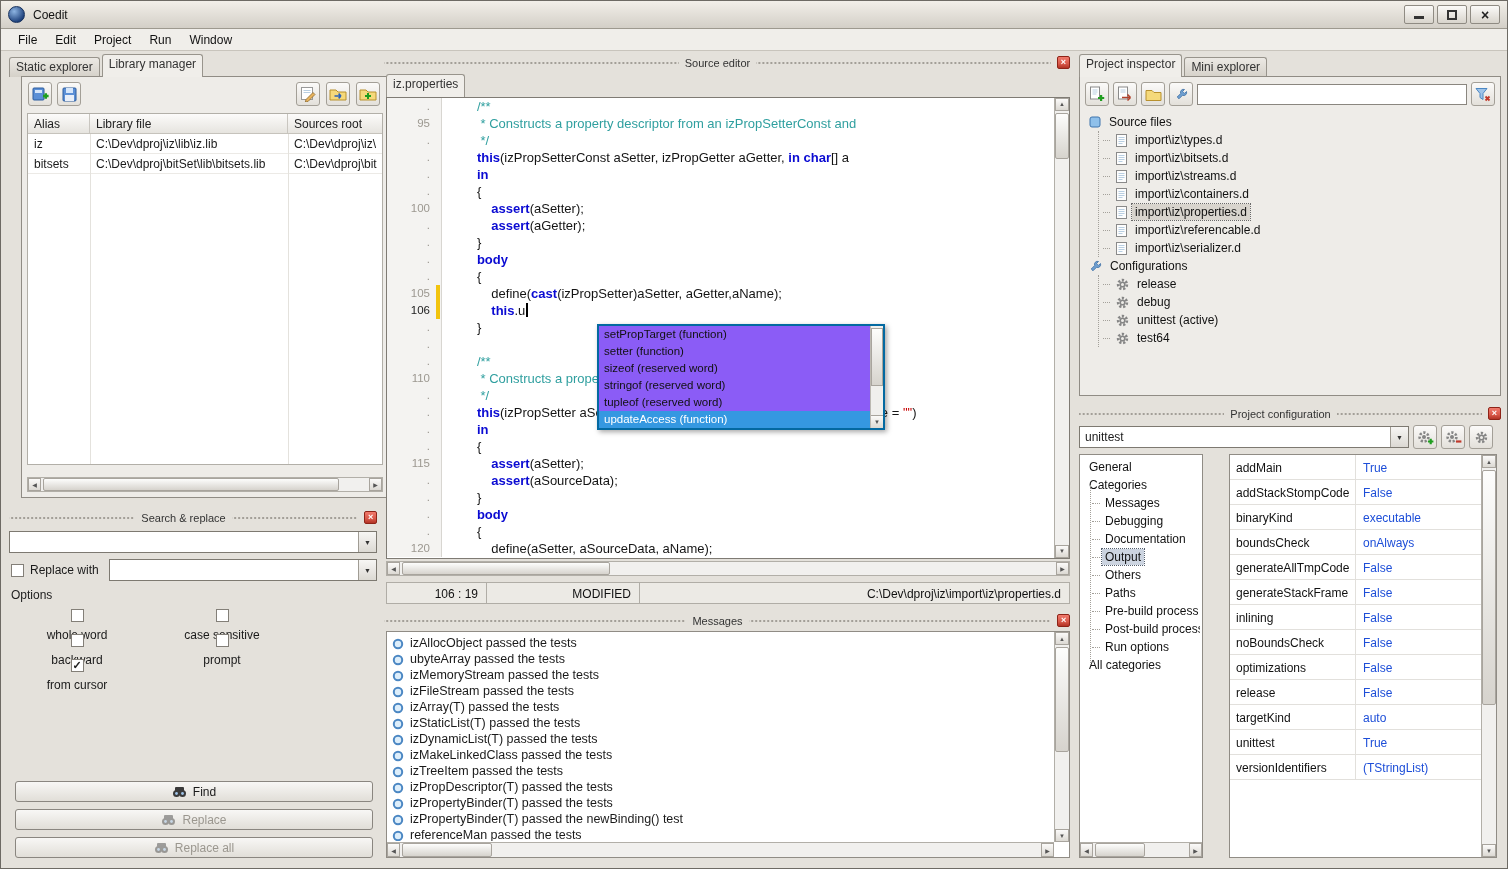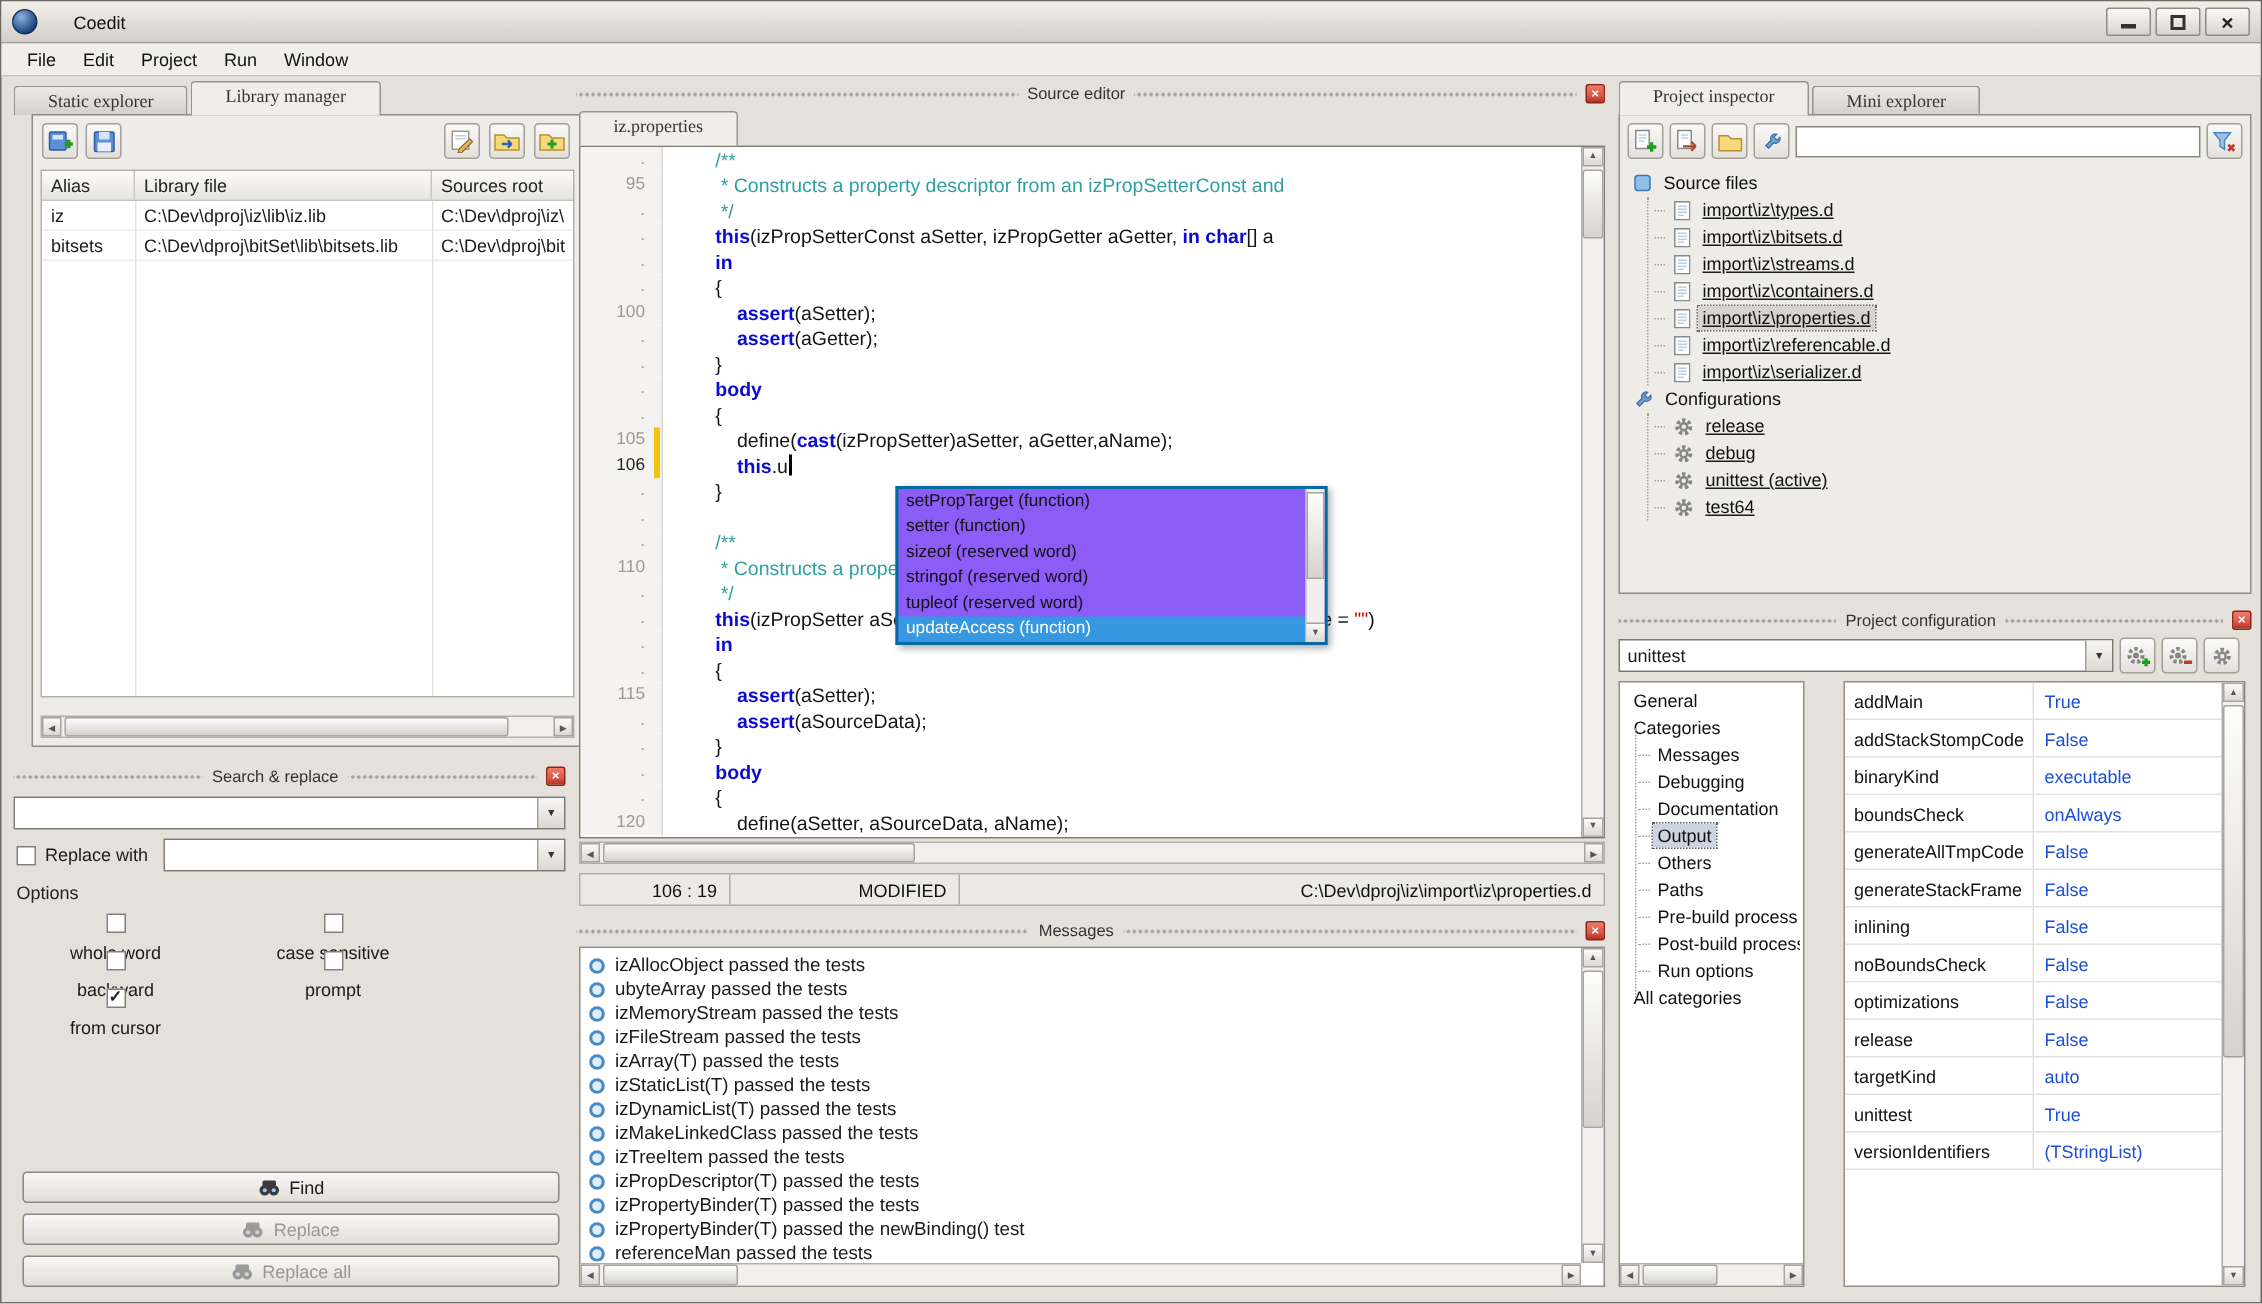--- a/index.html
+++ b/index.html
@@ -4,35 +4,35 @@
 <style>
 *{margin:0;padding:0;box-sizing:border-box;font-family:"Liberation Sans",sans-serif;}
 :root{
   --keyword:#0a0ad2; --comment:#2f9f9f; --string:#c80000; --selection:#3598e1;
   --modified:#f2c40e; --close:#d9594a;
 }
 body{width:1508px;height:869px;overflow:hidden;background:#e4e1db;font-size:12px;color:#1a1a1a;}
 .window{position:relative;width:1508px;height:869px;border:1px solid #6d6a64;background:#e4e1db;}
 
 
-.titlebar{height:28px;background:linear-gradient(#f2efe9,#d3cfc7);border-bottom:1px solid #9d998f;display:flex;align-items:center;padding:0 7px;gap:24px;}
+.titlebar{height:28px;background:linear-gradient(#f2efe9,#d3cfc7);border-bottom:1px solid #9d998f;display:flex;align-items:center;padding:0 7px;gap:8px;}
 .app-icon{width:17px;height:17px;border-radius:50%;background:radial-gradient(circle at 35% 30%,#8db4e2,#1c3f7a 75%);border:1px solid #16305c;}
 .title{font-size:12px;color:#111;}
 .win-buttons{margin-left:auto;display:flex;gap:3px;}
 .winbtn{width:30px;height:19px;background:linear-gradient(#fbfaf8,#d8d4cc);border:1px solid #8f8b83;border-radius:2px;display:flex;align-items:center;justify-content:center;}
 .g-min{width:10px;height:8px;border-bottom:3px solid #333;}
 .g-max{width:10px;height:10px;border:2px solid #333;}
 .g-close{font-size:14px;font-weight:bold;color:#222;line-height:14px;}
 .menubar{height:22px;background:#f0eeea;border-bottom:1px solid #c8c4bc;display:flex;align-items:center;padding-left:8px;}
 .menu-item{padding:3px 9px;color:#111;}
 .main{position:absolute;top:50px;left:0;right:0;height:819px;}
 
 
 .tabs{position:absolute;display:flex;align-items:flex-end;height:23px;}
-.tab{height:20px;padding:2px 22px 3px;border:1px solid #98948c;border-bottom:none;background:linear-gradient(#ece9e4,#d5d1c9);border-radius:3px 3px 0 0;margin-right:2px;color:#333;white-space:nowrap;font-family:Liberation Serif, serif;}
+.tab{height:20px;padding:2px 6px 3px;border:1px solid #98948c;border-bottom:none;background:linear-gradient(#ece9e4,#d5d1c9);border-radius:3px 3px 0 0;margin-right:2px;color:#333;white-space:nowrap;}
 .tab.active{height:23px;background:#f0eeea;position:relative;z-index:3;}
 .box{position:absolute;background:#eeece8;border:1px solid #908c85;}
 .white-box{position:absolute;background:#fff;border:1px solid #908c85;}
 .panel-header{position:absolute;height:15px;display:flex;align-items:center;gap:6px;}
 .htitle{font-size:11px;color:#333;white-space:nowrap;}
 .hdots{flex:1;height:4px;background-image:radial-gradient(circle,#a39f98 1px,transparent 1.2px);background-size:4px 4px;background-position:center;}
 .hclose{width:13px;height:13px;flex:none;background:linear-gradient(#f0796c,var(--close) 60%,#b23325);border:1px solid #8e2317;border-radius:2px;color:#fff;font-size:9px;line-height:11px;text-align:center;font-weight:bold;}
 .combo{position:absolute;background:#fff;border:1px solid #7d7971;display:flex;align-items:stretch;height:22px;}
 .combo .val{flex:1;padding:3px 0 0 5px;overflow:hidden;white-space:nowrap;}
 .combo .drop{width:18px;background:linear-gradient(#f7f6f4,#dcd9d3);border-left:1px solid #a09c94;display:flex;align-items:center;justify-content:center;font-size:7px;color:#333;}
@@ -114,21 +114,21 @@
 #msg-hscroll{left:0;right:15px;bottom:0;border:none;border-top:1px solid #b2afa8;}
 
 
 #right-tabs{left:1078px;top:3px;}
 #inspector-panel{left:1078px;top:25px;width:422px;height:320px;}
 #insp-toolbar{position:absolute;left:5px;top:5px;right:5px;height:24px;display:flex;gap:4px;align-items:center;}
 .filter-input{flex:1;height:21px;border:1px solid #8a867f;background:#fff;padding:0 5px;font-size:12px;}
 #inspector-tree{position:absolute;left:5px;top:36px;right:5px;bottom:4px;overflow:hidden;}
 .tree-row{display:flex;align-items:center;height:18px;gap:5px;white-space:nowrap;}
 .tree-row.root{padding-left:4px;}
-.tree-kids{margin-left:13px;border-left:1px dotted #a3a09a;text-decoration:underline;}
+.tree-kids{margin-left:13px;border-left:1px dotted #a3a09a;}
 .tree-row.child{padding-left:4px;position:relative;}
 .tree-row.child::before{content:"";width:7px;border-top:1px dotted #a3a09a;margin-right:1px;}
 .tlabel{padding:1px 3px;color:#111;}
 .tlabel.sel-label{background:#d8d4cd;outline:1px dotted #6a6a6a;}
 #config-header{left:1078px;top:355px;width:422px;}
 #config-combo{left:1078px;top:375px;width:330px;}
 #config-gears{position:absolute;left:1412px;top:374px;display:flex;gap:4px;}
 #cat-box{left:1078px;top:403px;width:124px;height:404px;overflow:hidden;}
 #cat-list{position:absolute;left:2px;top:3px;right:2px;bottom:16px;overflow:hidden;}
 .cat-row{display:flex;align-items:center;height:18px;white-space:nowrap;}

